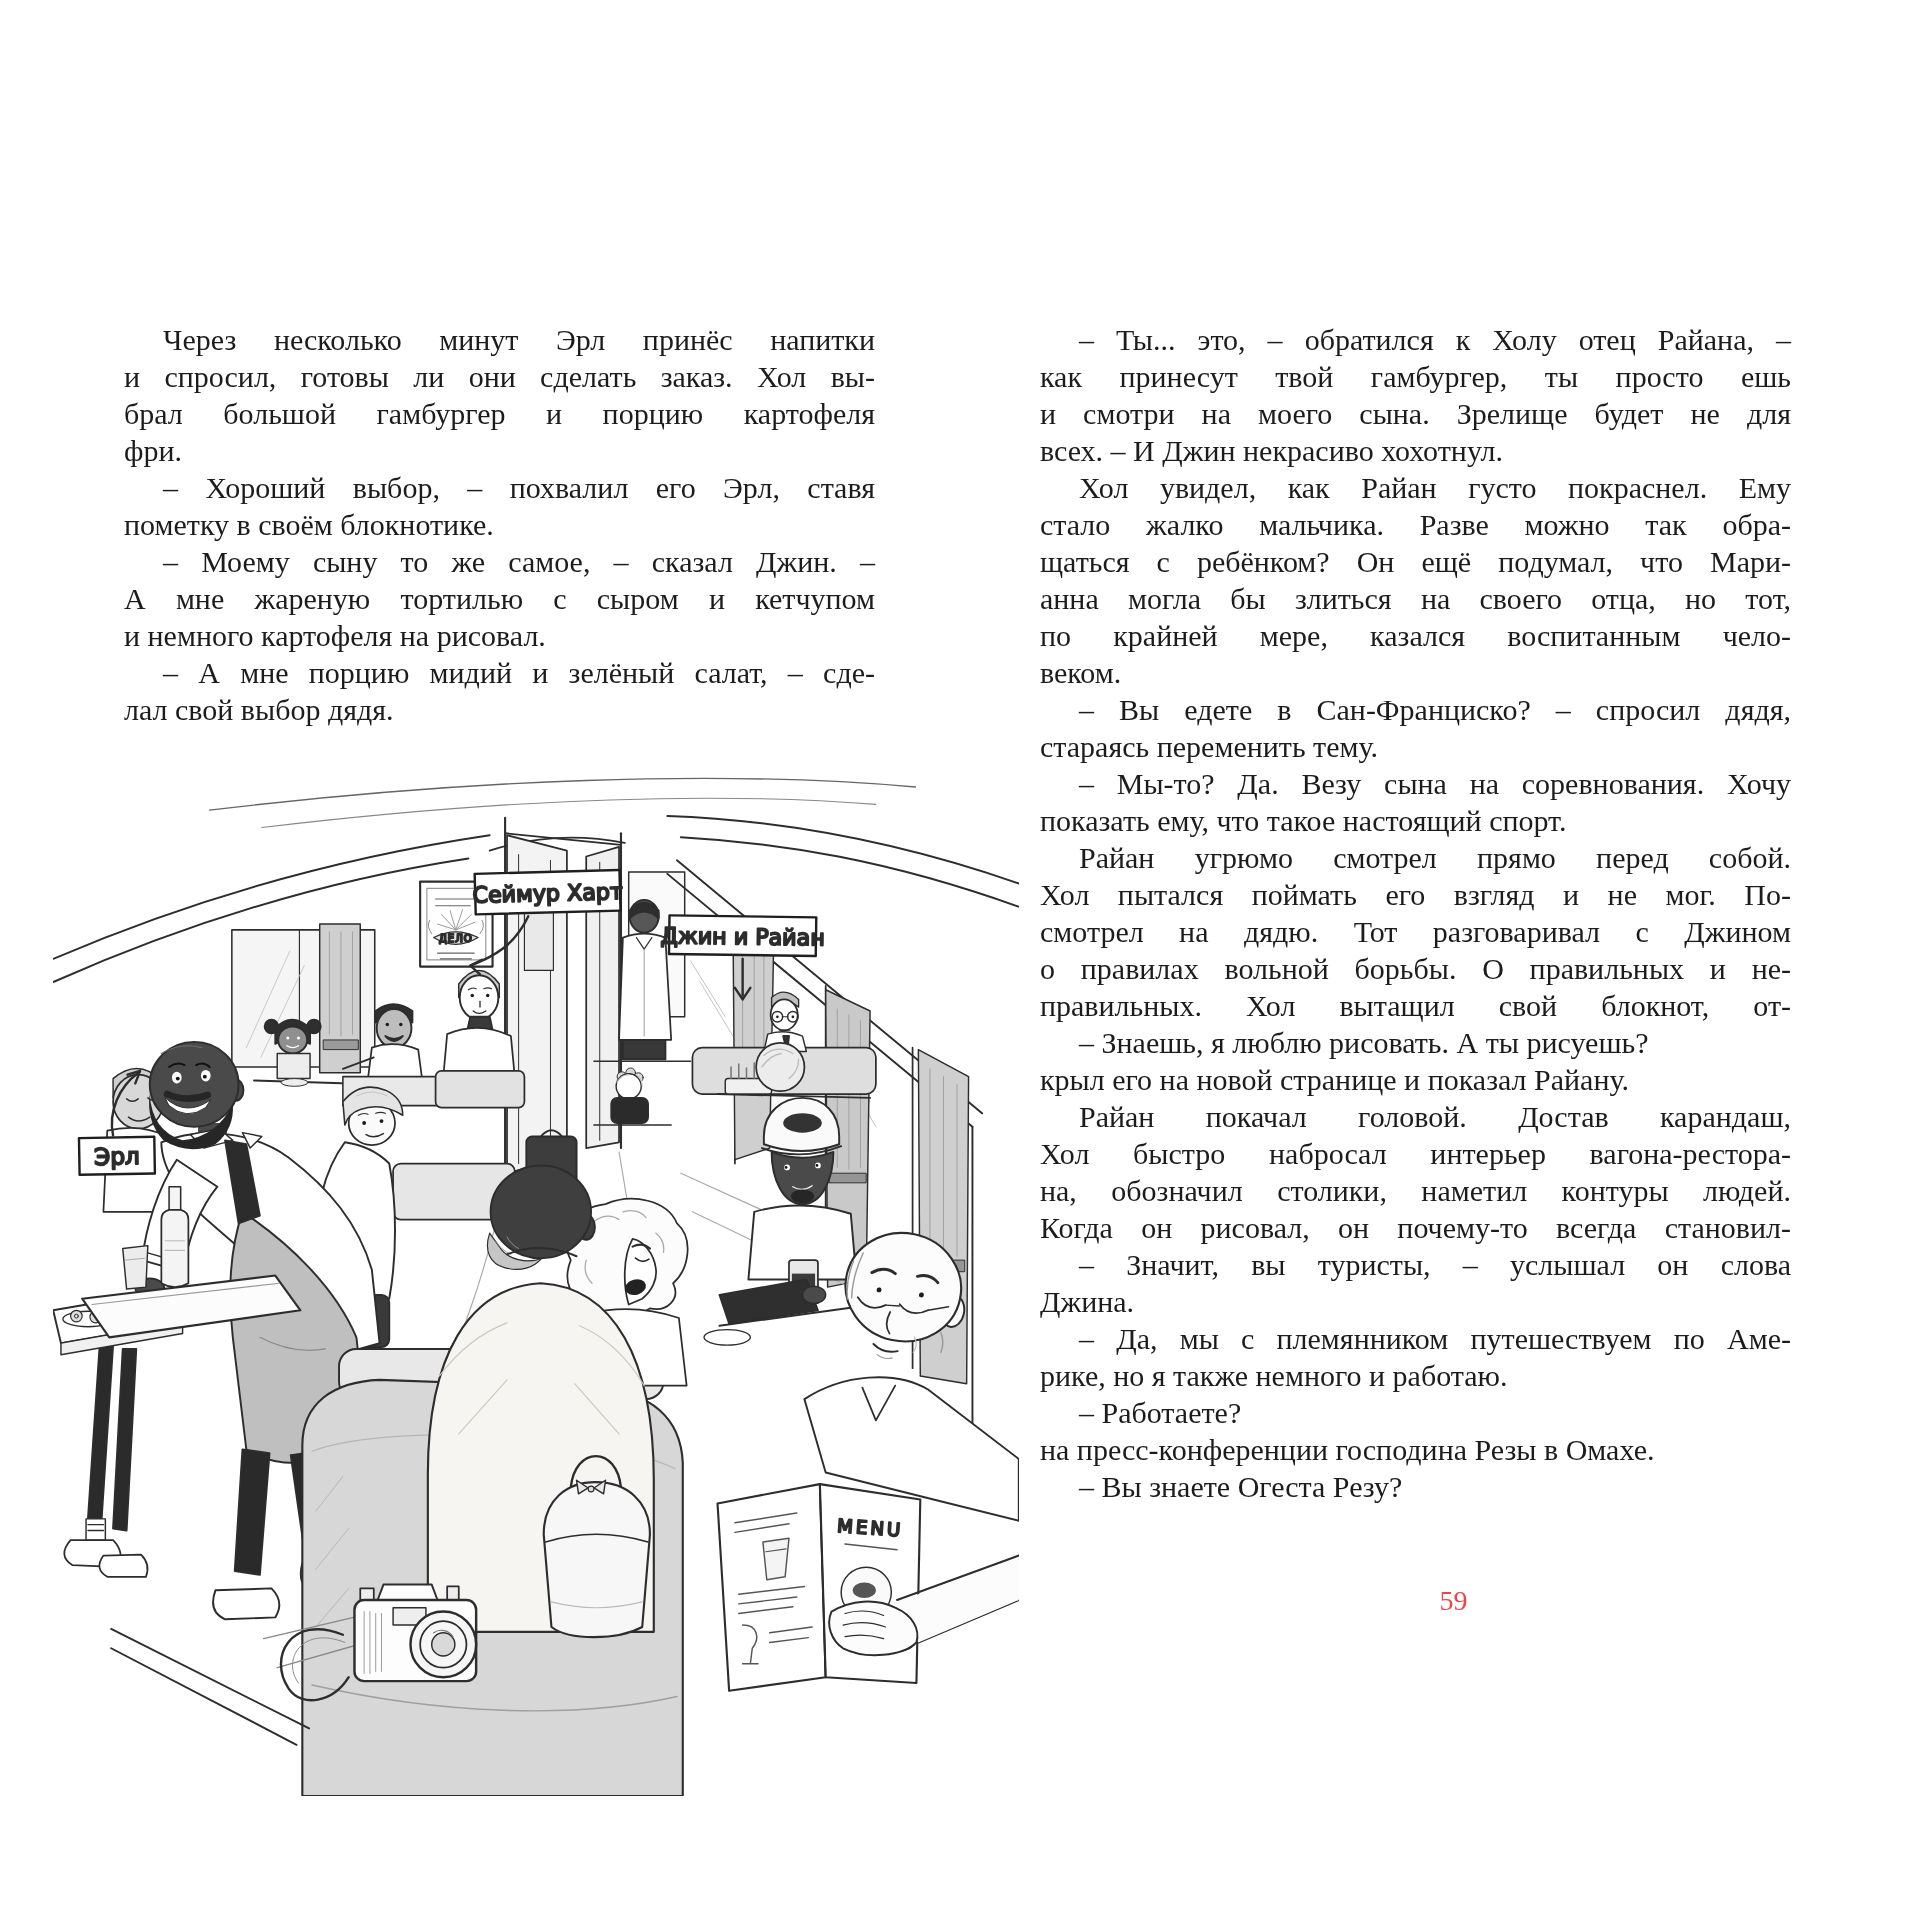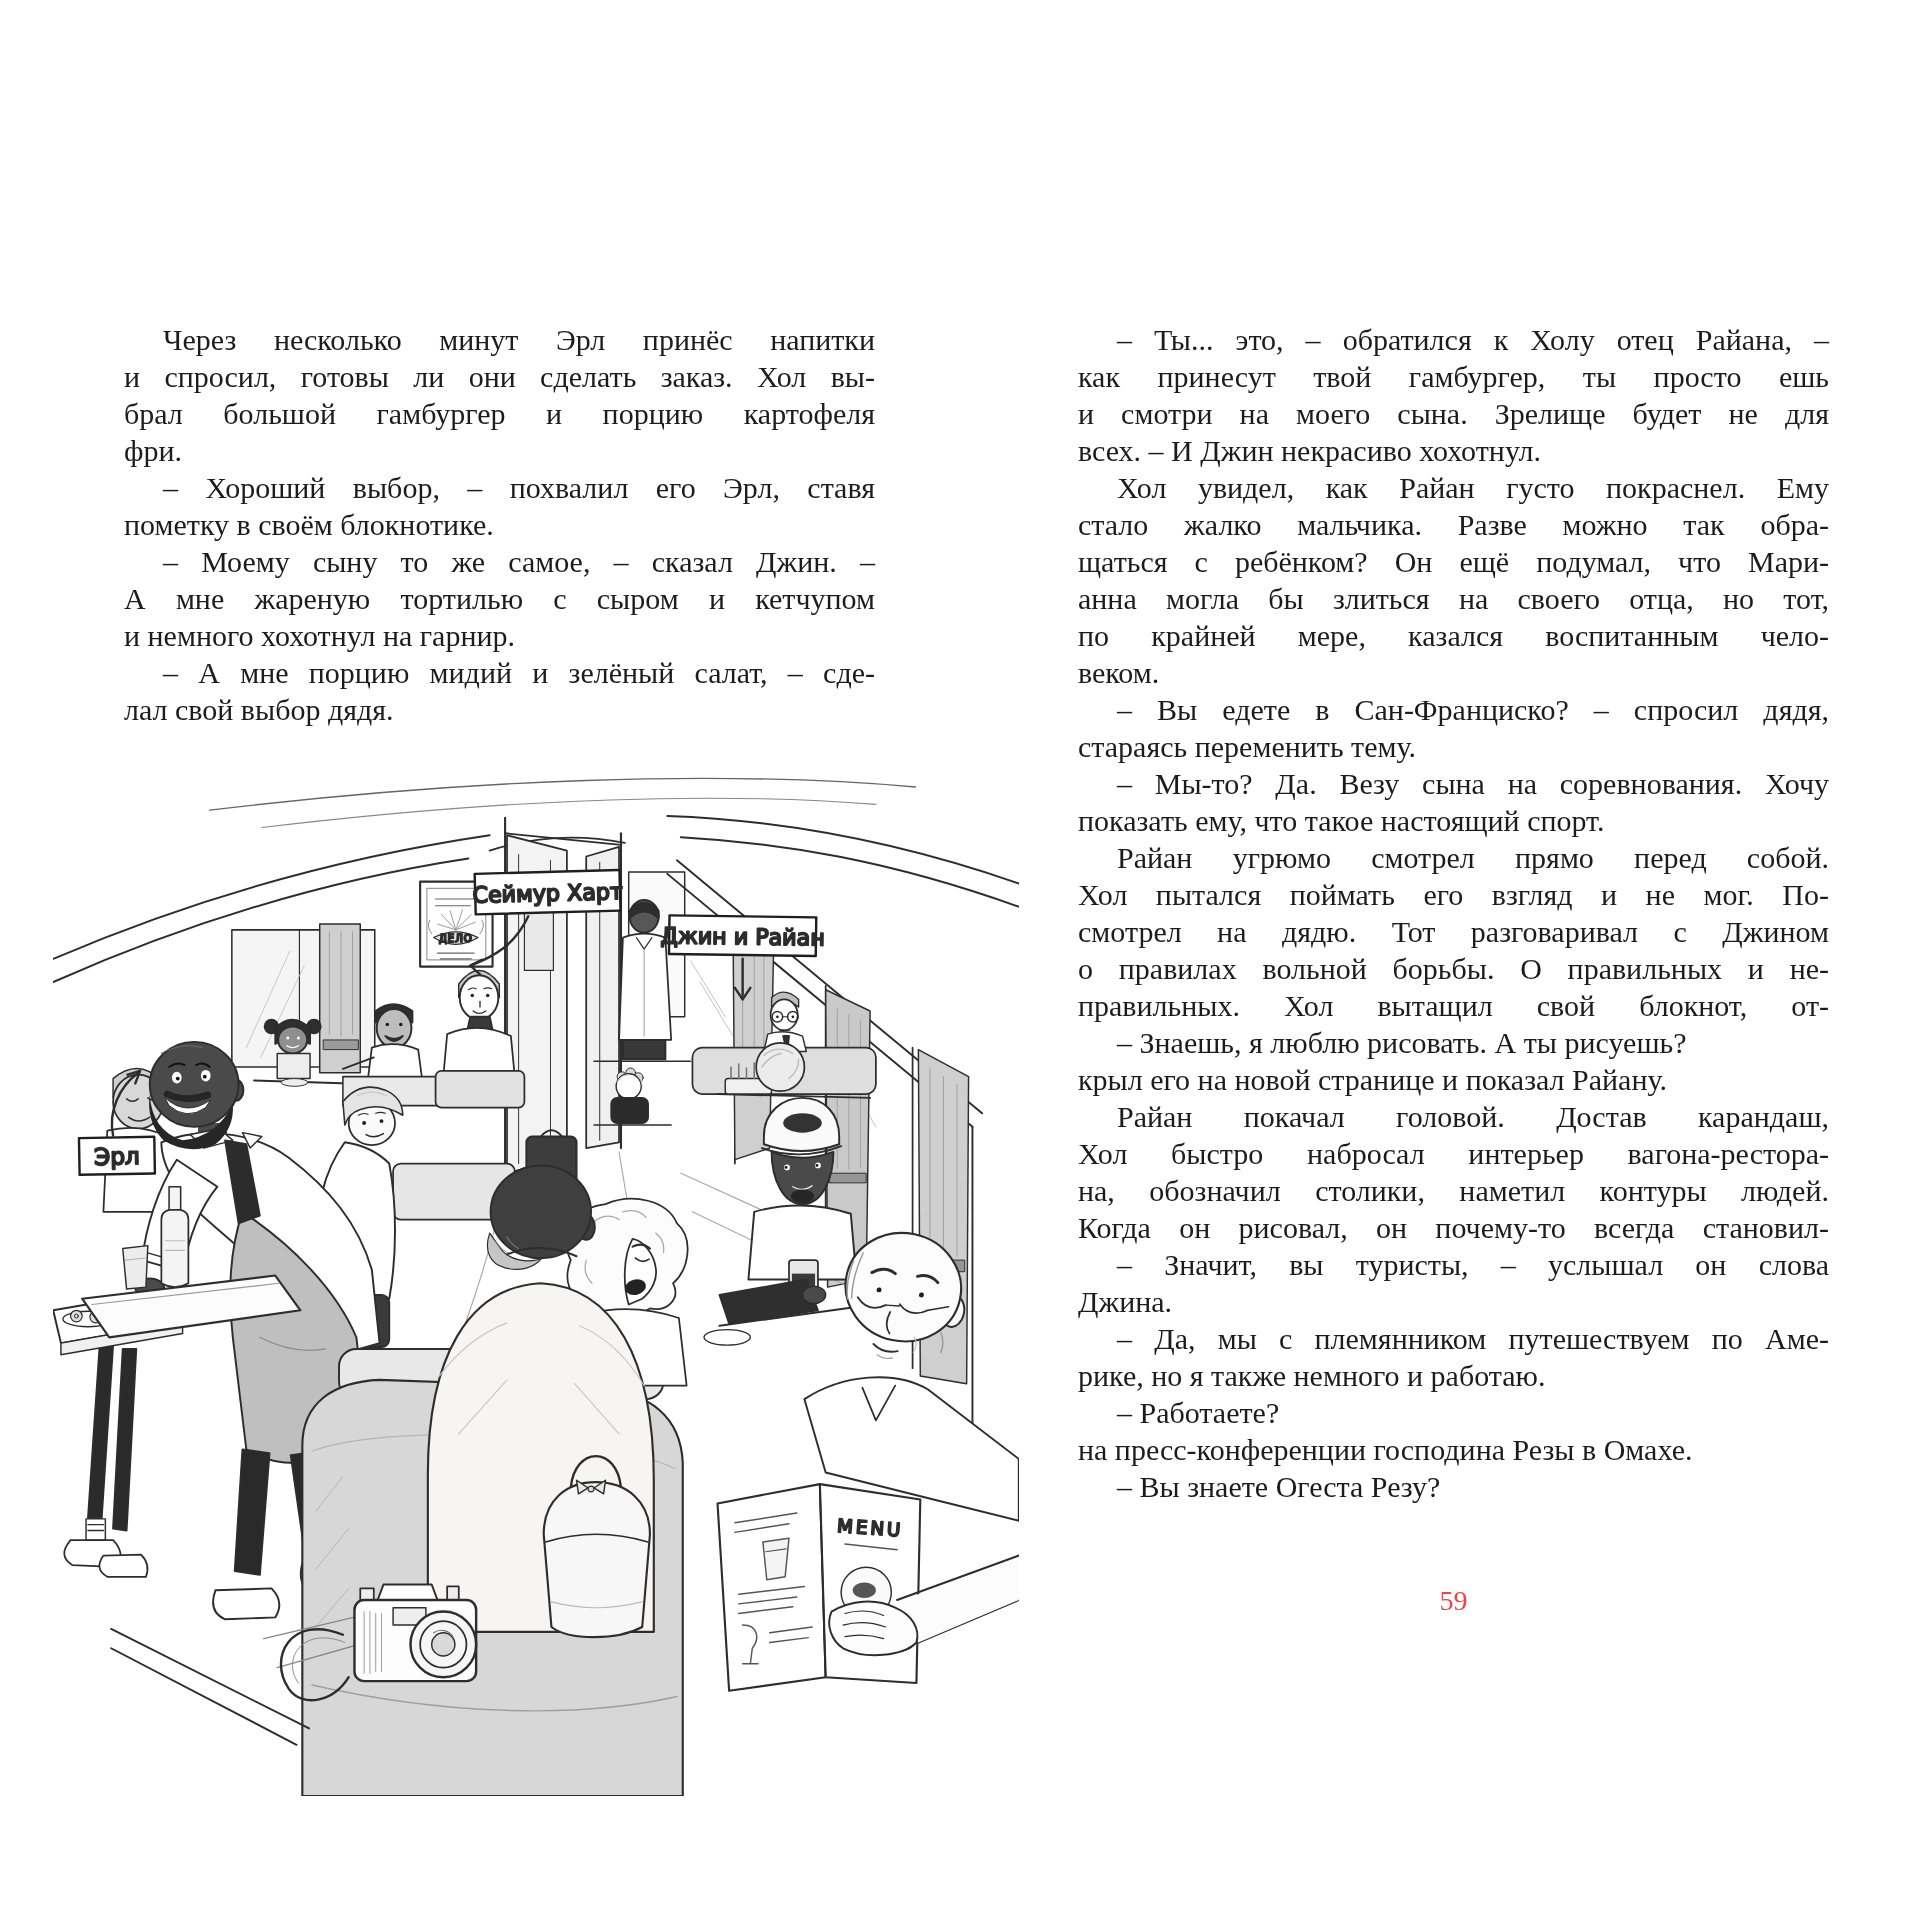--- a/index.html
+++ b/index.html
@@ -1,20 +1,20 @@
 <!DOCTYPE html>
 <html><head>
 <meta charset="utf-8">
 <style>
   html,body{margin:0;padding:0;background:#ffffff;}
   body{width:1931px;height:1931px;position:relative;font-family:"Liberation Serif",serif;}
   .page{position:absolute;inset:0;background:#fff;}
   .text-col{position:absolute;width:751px;color:#1c1c1c;font-size:30px;line-height:37px;}
   #left-col{left:124px;top:321px;}
-  #right-col{left:1078px;top:321px;}
+  #right-col{left:1040px;top:321px;}
   .line{display:block;text-align:justify;text-align-last:justify;-moz-text-align-last:justify;}
   .line.para-end{text-align-last:left;-moz-text-align-last:left;}
   .line.indent{text-indent:39px;}
   .page-num{position:absolute;left:1078px;top:1585px;width:751px;text-align:center;font-size:28px;color:#ef4444;}
   .illu{position:absolute;left:53px;top:758px;}
   .illu text{font-family:"DejaVu Sans",sans-serif;fill:#1f1f1f;}
   .label-text{font-size:23px;}
   .label-text-sm{font-size:24px;}
   .menu-text{font-size:19px;letter-spacing:3px;fill:#333;}
   .poster-text{font-size:10.5px;letter-spacing:1px;fill:#444;}
@@ -26,21 +26,21 @@
 
   <div class="text-col" id="left-col">
       <div class="line indent">Через несколько минут Эрл принёс напитки</div>
       <div class="line">и спросил, готовы ли они сделать заказ. Хол вы-</div>
       <div class="line">брал большой гамбургер и порцию картофеля</div>
       <div class="line para-end">фри.</div>
       <div class="line indent">– Хороший выбор, – похвалил его Эрл, ставя</div>
       <div class="line para-end">пометку в своём блокнотике.</div>
       <div class="line indent">– Моему сыну то же самое, – сказал Джин. –</div>
       <div class="line">А мне жареную тортилью с сыром и кетчупом</div>
-      <div class="line para-end">и немного хохотнул на гарнир.</div>
+      <div class="line para-end">и немного картофеля на рисовал.</div>
       <div class="line indent">– А мне порцию мидий и зелёный салат, – сде-</div>
       <div class="line para-end">лал свой выбор дядя.</div>
     </div>
 
   <div class="text-col" id="right-col">
       <div class="line indent">– Ты... это, – обратился к Холу отец Райана, –</div>
       <div class="line">как принесут твой гамбургер, ты просто ешь</div>
       <div class="line">и смотри на моего сына. Зрелище будет не для</div>
       <div class="line para-end">всех. – И Джин некрасиво хохотнул.</div>
       <div class="line indent">Хол увидел, как Райан густо покраснел. Ему</div>

